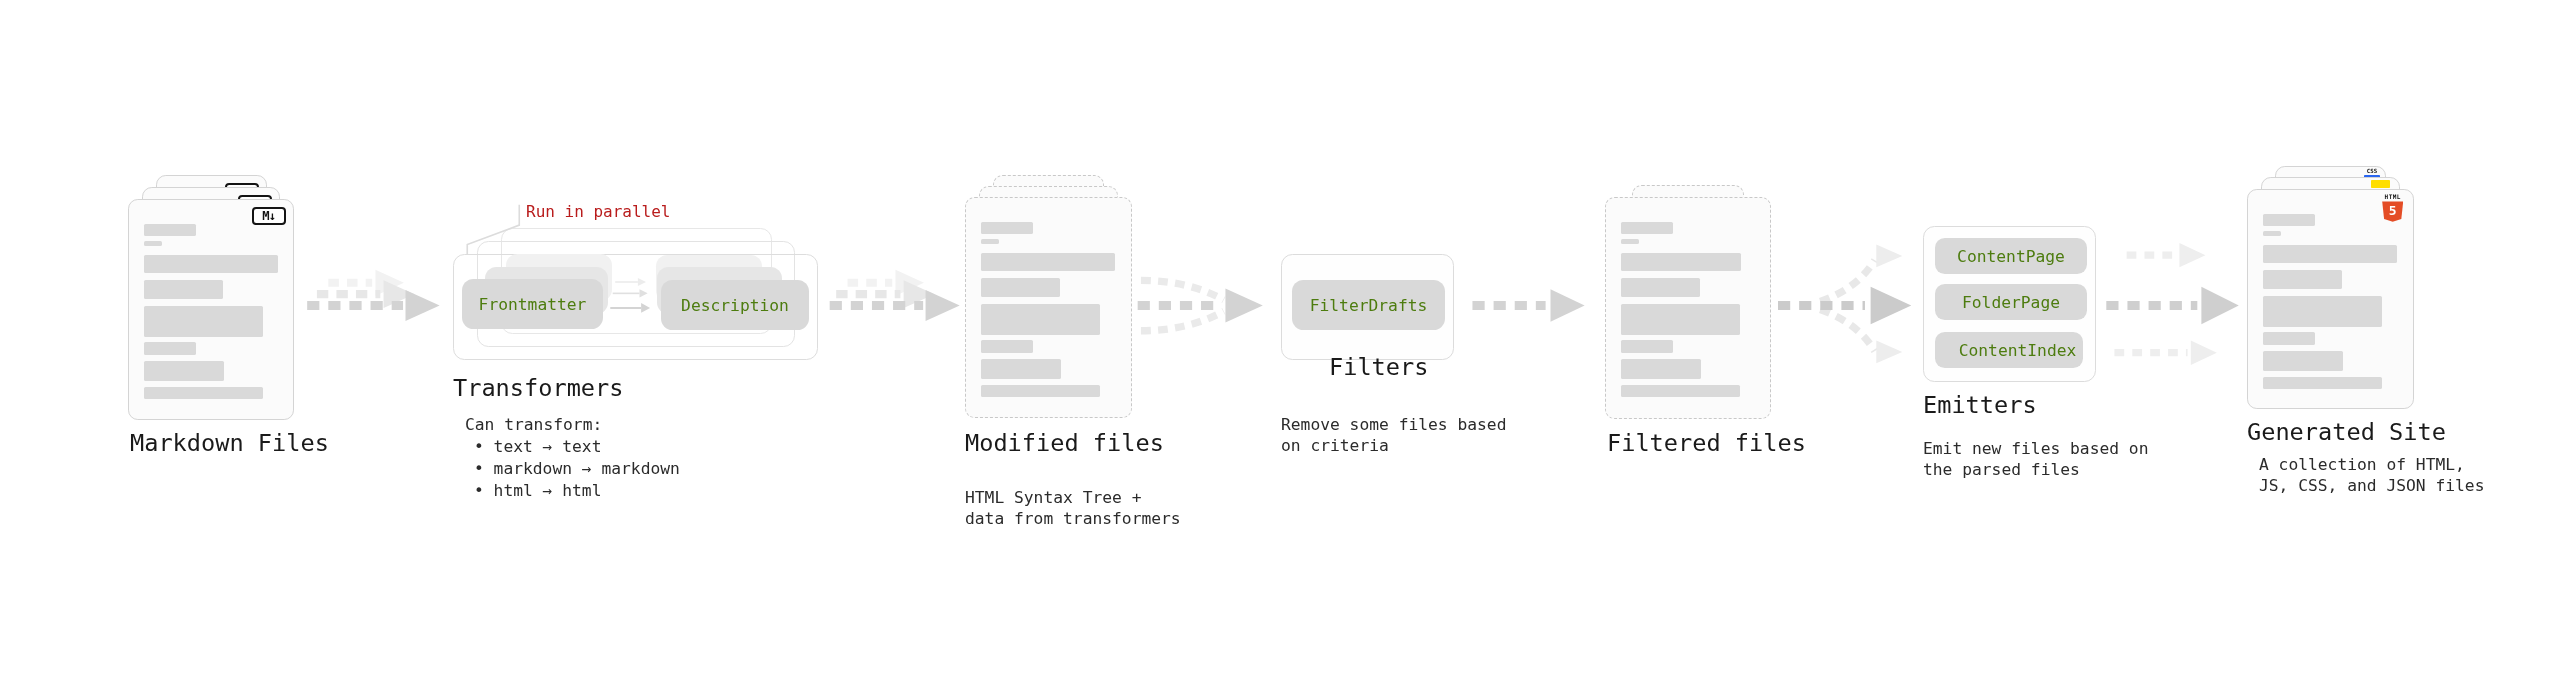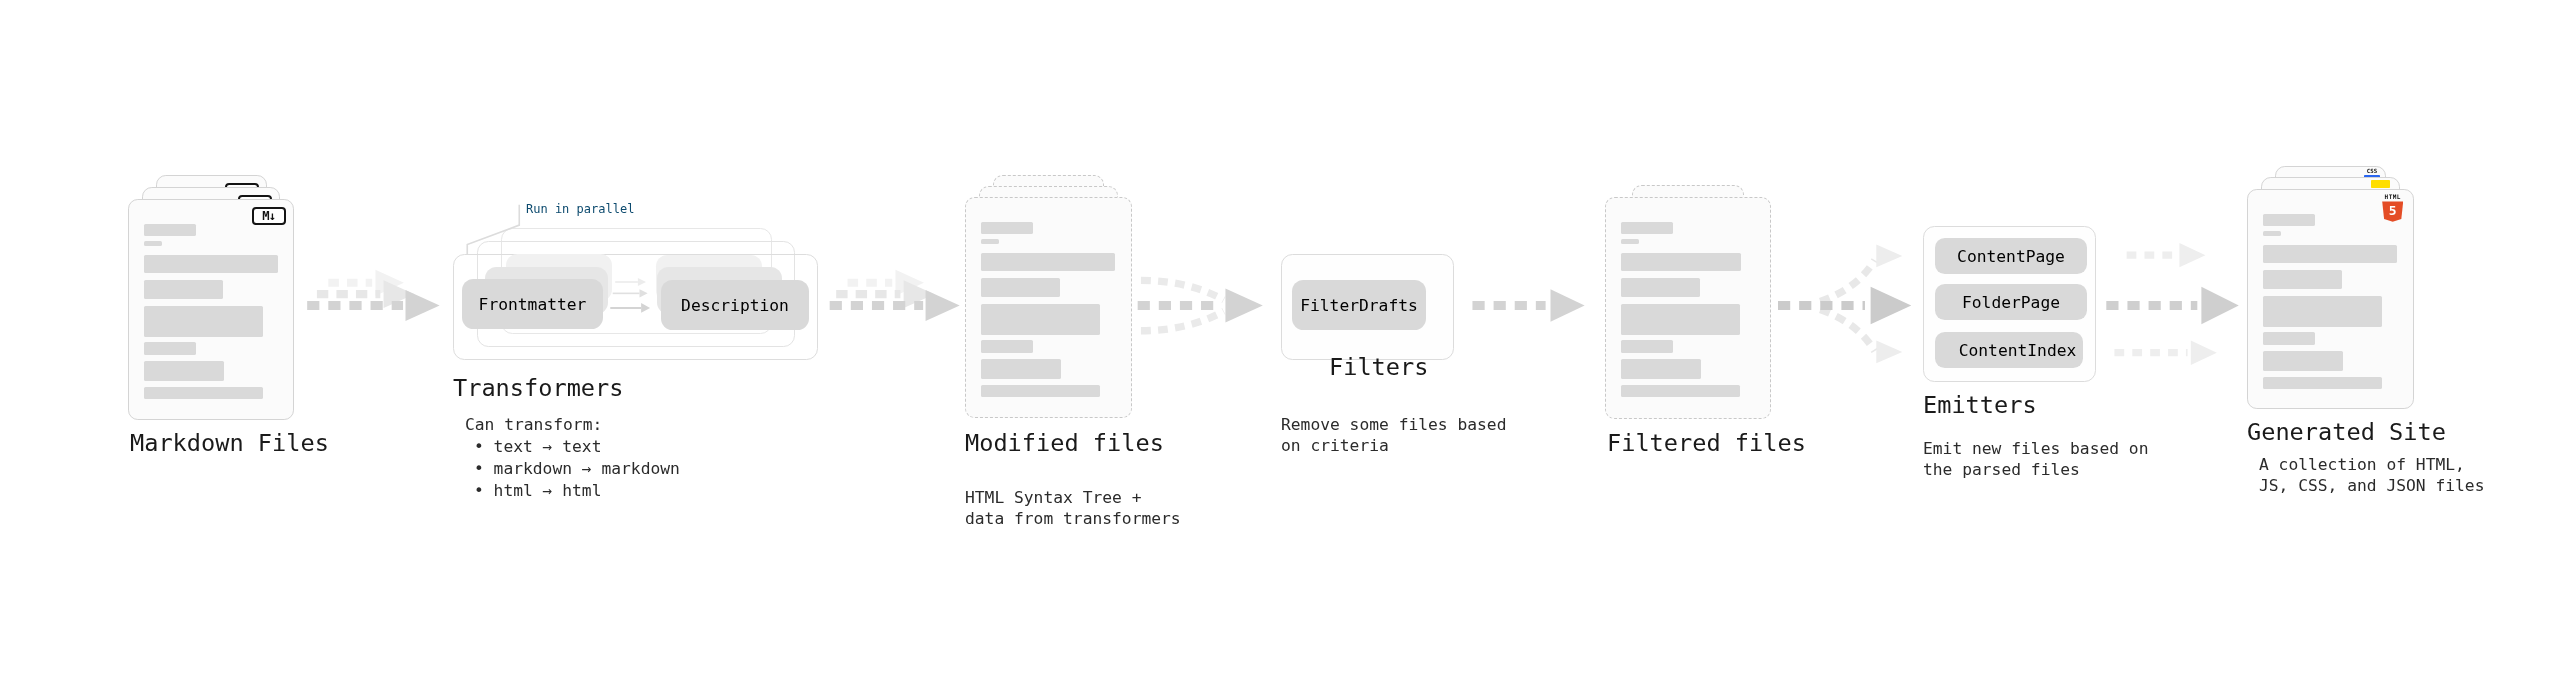--- a/index.html
+++ b/index.html
@@ -42,30 +42,30 @@
     clip-path:polygon(0 0,100% 0,91% 87%,50% 100%,9% 87%);
   }
   
   .outline{
     position:absolute;box-sizing:border-box;border:1.6px solid #e0e0e0;border-radius:11.4px;background:transparent;
   }
   .outline--filled{background:#fefefe;border-color:#dcdcdc;}
   .pill{
     position:absolute;box-sizing:border-box;border-radius:11.4px;background:#d9d9d9;
     display:flex;align-items:center;justify-content:center;
-    font-size:16.3px;color:#000000;white-space:nowrap;
+    font-size:16.3px;color:#4d7c0f;white-space:nowrap;
   }
   .pill--ghost1{background:#e6e6e6;}
   .pill--ghost2{background:#f1f1f1;}
   
   .title{position:absolute;font-size:23.6px;color:#1a1a1a;white-space:nowrap;}
   .subtitle{position:absolute;font-size:16.3px;line-height:21px;color:#2b2b2b;white-space:pre-line;}
   .desc-block{position:absolute;font-size:16.3px;line-height:22px;color:#2b2b2b;white-space:nowrap;margin-left:12px;}
   .desc-block .bullet{padding-left:9px;}
-  .annotation{position:absolute;font-size:12px;color:#0c4a6e;white-space:nowrap;}
+  .annotation{position:absolute;font-size:16px;color:#b91c1c;white-space:nowrap;}
   .overlay{position:absolute;left:0;top:0;pointer-events:none;}
 </style>
 </head>
 <body>
 
 <div class="stage">
 
   <div class="card" style="left:156px;top:175px;width:111px;height:221px;">
     <div class="md-badge">M↓</div>
   </div>
@@ -116,21 +116,21 @@
     <div class="bar b5"></div>
     <div class="bar b6"></div>
     <div class="bar b7"></div>
     <div class="bar b8"></div>
   </div>
   <div class="title" style="left:965px;top:429px;text-align:center;">Modified files</div>
   <div class="subtitle" style="left:965px;top:463px;margin-top:24px;">HTML Syntax Tree +
 data from transformers</div>
 
   <div class="outline outline--filled" style="left:1281px;top:254px;width:173px;height:106px;"></div>
-  <div class="pill" style="left:1292px;top:280px;width:134px;height:50px;">FilterDrafts</div>
+  <div class="pill" style="left:1292px;top:280px;width:153px;height:50px;">FilterDrafts</div>
   <div class="title" style="left:1281px;top:353px;margin-left:48px;">Filters</div>
   <div class="subtitle" style="left:1281px;top:414px;">Remove some files based
 on criteria</div>
 
   <div class="card card--dashed" style="left:1632px;top:185px;width:112px;height:222px;"></div>
   <div class="card card--dashed b-narrow" style="left:1605px;top:197px;width:166px;height:222px;">
     <div class="bar b1"></div>
     <div class="bar b2"></div>
     <div class="bar b3"></div>
     <div class="bar b4"></div>

